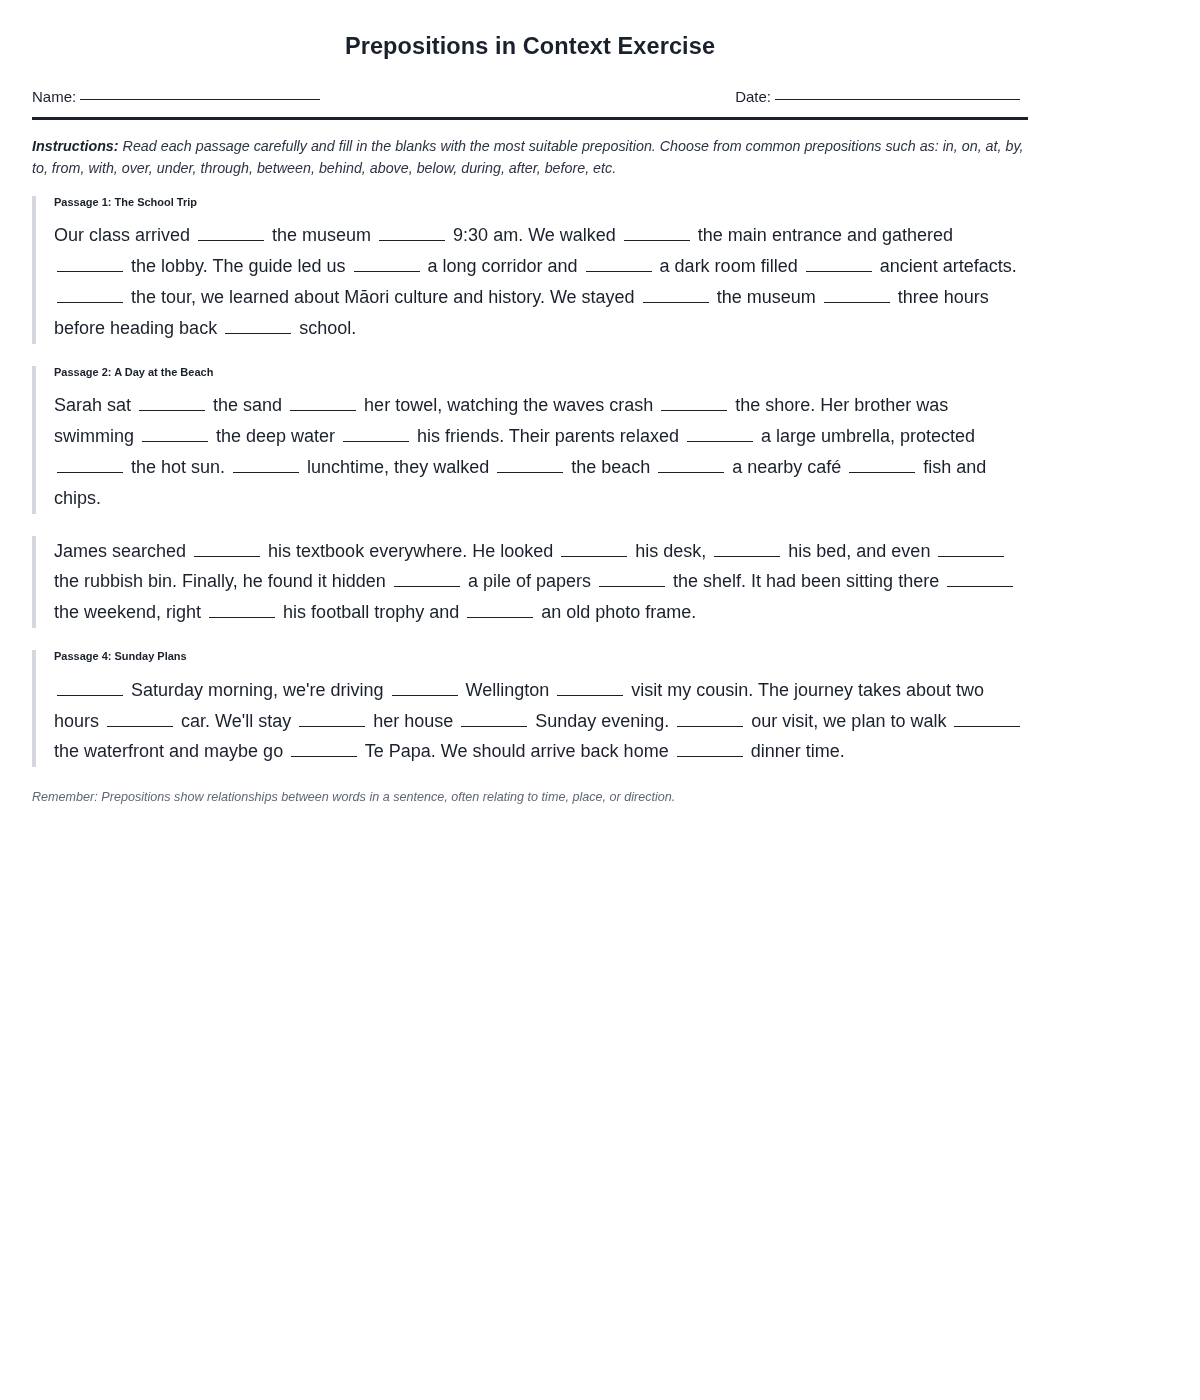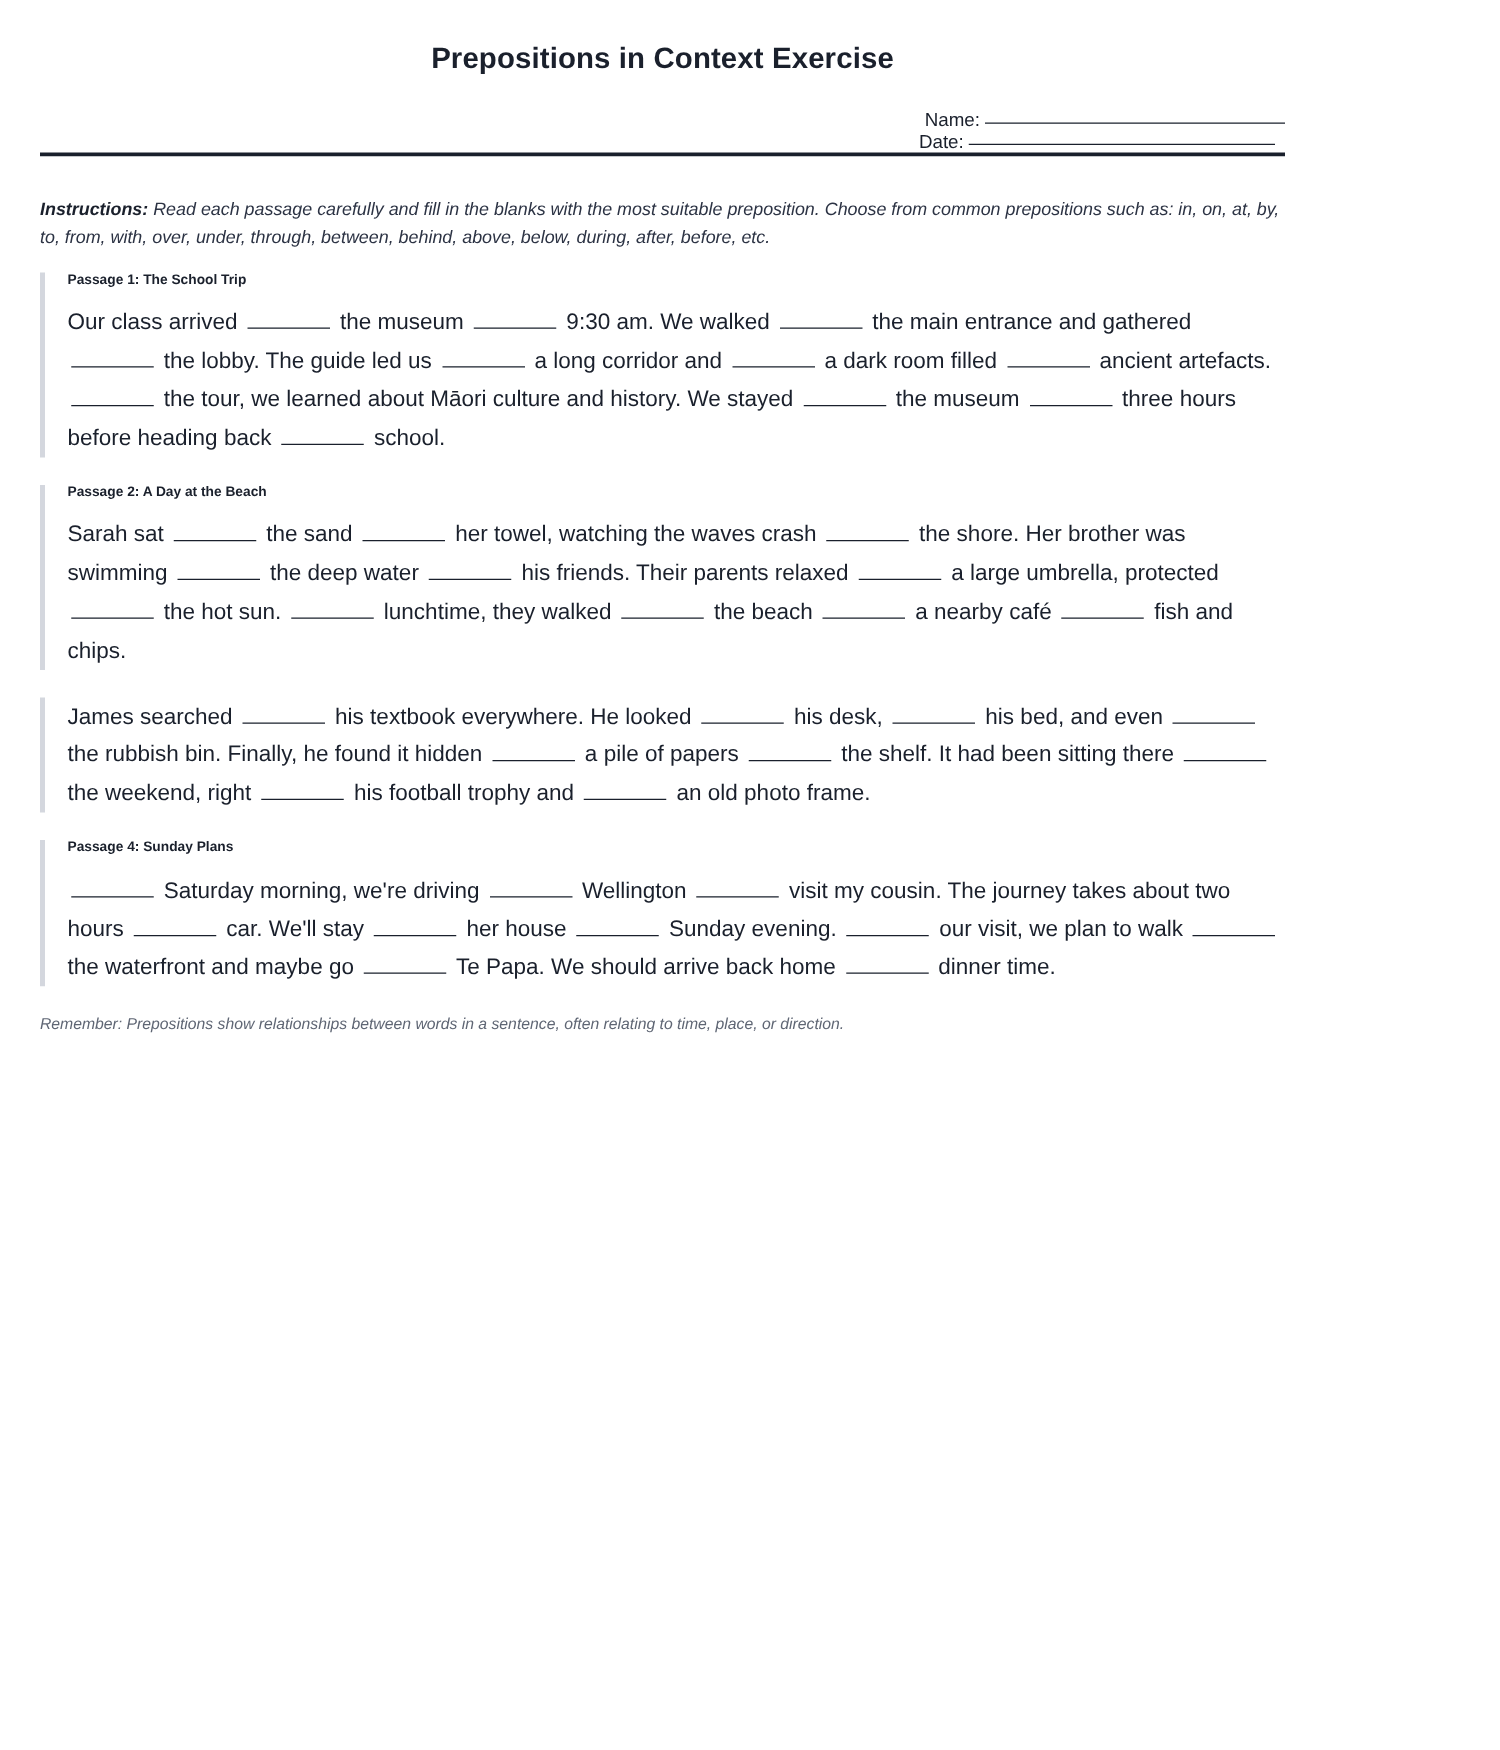--- a/index.html
+++ b/index.html
@@ -33,23 +33,22 @@
     margin: 6px 0 0 0;
     line-height: 1.2;
   }
 
   
   .id-row {
     display: flex;
     justify-content: space-between;
     align-items: flex-end;
     margin-top: 28px;
-    padding-bottom: 0;
+    padding-bottom: 12px;
     border-bottom: 3px solid #1a202c;
-    flex-direction: column;
   }
   .id-field {
     display: flex;
     align-items: baseline;
     font-size: 15px;
     color: #1a202c;
     white-space: nowrap;
   }
   .id-label { margin-right: 4px; }
   .id-rule {
@@ -58,21 +57,21 @@
     border-bottom: 1.6px solid #1a202c;
     height: 0;
     position: relative;
     top: -2px;
   }
   .id-field.date .id-rule { width: 245px; }
   .id-field.date { margin-right: 8px; }
 
   
   .instructions {
-    margin-top: 32px;
+    margin-top: 15px;
     font-size: 14.3px;
     line-height: 1.55;
     font-style: italic;
     color: #2c3344;
     max-width: 1140px;
   }
   .instructions b {
     font-style: italic;
     font-weight: bold;
     color: #1a202c;

